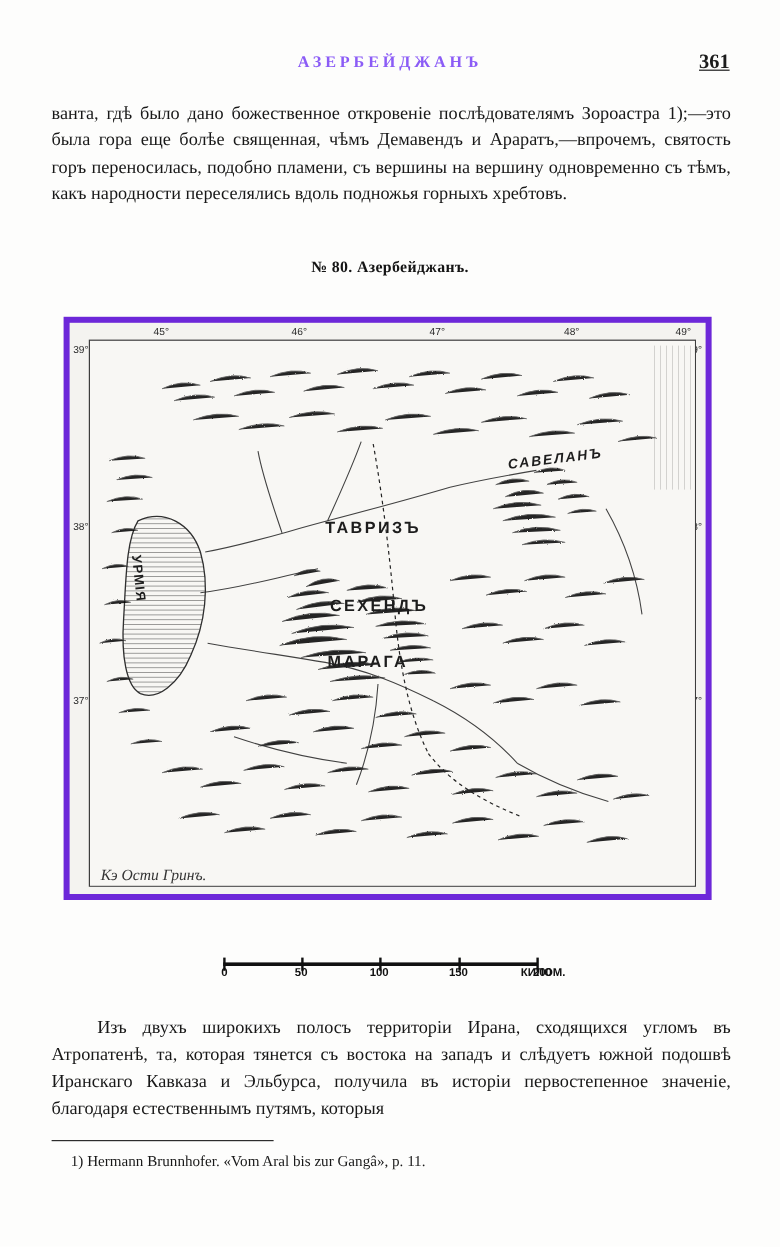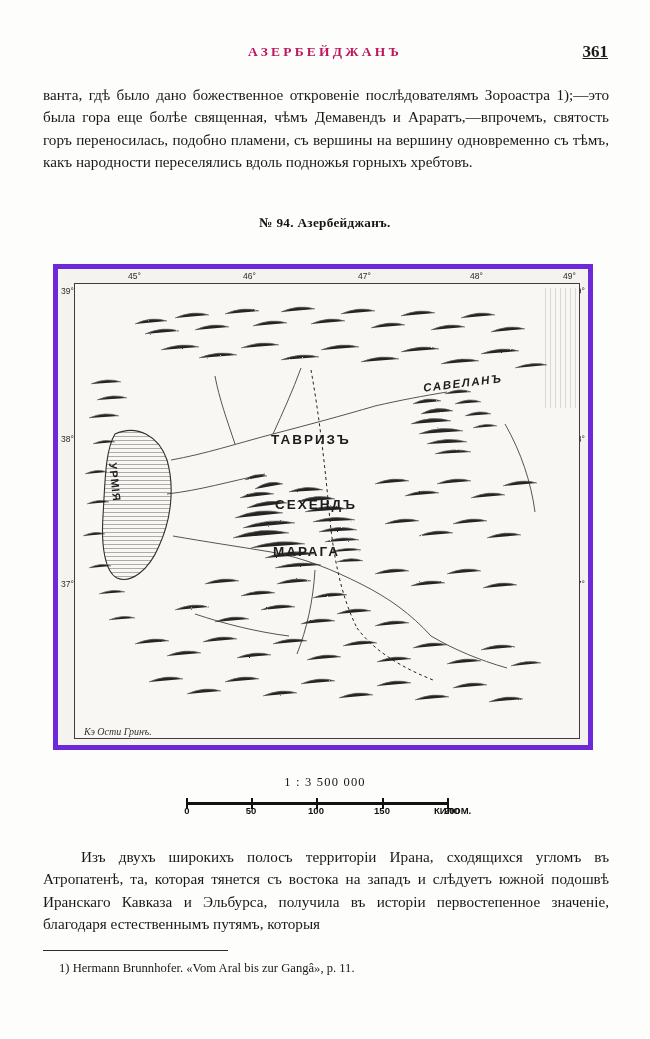--- a/index.html
+++ b/index.html
@@ -25,21 +25,21 @@
     height: 22px;
   }
   .running-title {
     position: absolute;
     left: 0;
     right: 0;
     text-align: center;
     font-size: 13.5px;
     letter-spacing: 3.2px;
     font-weight: bold;
-    color: #be185d;
+    color: #8b5cf6;
   }
   .page-number {
     position: absolute;
     right: 0;
     top: -2px;
     font-size: 17px;
     font-weight: bold;
     color: #1c1c1c;
     text-decoration: underline;
   }
@@ -103,21 +103,21 @@
   .lat-left, .lat-right {
     position: absolute;
     font-size: 8.5px;
     font-family: "Liberation Sans", sans-serif;
     color: #2a2a2a;
   }
   .map-credit {
     position: absolute;
     left: 26px;
     bottom: 8px;
-    font-size: 10px;
+    font-size: 13px;
     font-style: italic;
     font-family: "Liberation Serif", serif;
     color: #333;
   }
   .city-label {
     position: absolute;
     font-family: "Liberation Sans", sans-serif;
     font-weight: bold;
     color: #1d1d1d;
     letter-spacing: 2px;
@@ -221,21 +221,21 @@
 
   <div class="running-head">
     <div class="running-title">АЗЕРБЕЙДЖАНЪ</div>
     <div class="page-number">361</div>
   </div>
 
   <div class="body-top">
     <p>ванта, гдѣ было дано божественное откровеніе послѣдователямъ Зороастра 1);—это была гора еще болѣе священная, чѣмъ Демавендъ и Араратъ,—впрочемъ, святость горъ переносилась, подобно пламени, съ вершины на вершину одновременно съ тѣмъ, какъ народности переселялись вдоль подножья горныхъ хребтовъ.</p>
   </div>
 
-  <div class="fig-caption">№ 94. Азербейджанъ.</div>
+  <div class="fig-caption">№ 80. Азербейджанъ.</div>
 
   <div class="map-frame">
 
     <div class="lon-top" style="left:70px; top:2px;">45°</div>
     <div class="lon-top" style="left:185px; top:2px;">46°</div>
     <div class="lon-top" style="left:300px; top:2px;">47°</div>
     <div class="lon-top" style="left:412px; top:2px;">48°</div>
     <div class="lon-top" style="left:505px; top:2px;">49°</div>
 
     <div class="lon-bottom" style="left:185px; bottom:5px;">46°</div>
@@ -422,23 +422,20 @@
       <div class="region-label" style="left:348px; top:93px; font-size:11.5px; letter-spacing:1.6px; font-style:italic; transform:rotate(-7deg);">САВЕЛАНЪ</div>
       <div class="city-label" style="left:196px; top:148px; font-size:13.5px;text-align:right;">ТАВРИЗЪ</div>
       <div class="city-label" style="left:200px; top:213px; font-size:13.5px;">СЕХЕНДЪ</div>
       <div class="city-label" style="left:198px; top:260px; font-size:13.5px;">МАРАГА</div>
       <div class="region-label" style="left:44px; top:178px; font-size:11px; letter-spacing:1px; transform:rotate(84deg); transform-origin:left top;">УРМІЯ</div>
     </div>
 
     <div class="map-credit">Кэ Ости Гринъ.</div>
   </div>
 
-  <div class="scale-wrap">
-    <span class="scale-ratio">1 : 3 500 000</span>
-  </div>
   <div class="scale-bar-holder">
     <div class="scale-rule"></div>
     <div class="tick" style="left:0px;"></div>
     <div class="tick" style="left:65px;"></div>
     <div class="tick" style="left:130px;"></div>
     <div class="tick" style="left:196px;"></div>
     <div class="tick" style="left:261px;"></div>
     <div class="tick-lab" style="left:1px;">0</div>
     <div class="tick-lab" style="left:65px;">50</div>
     <div class="tick-lab" style="left:130px;">100</div>

